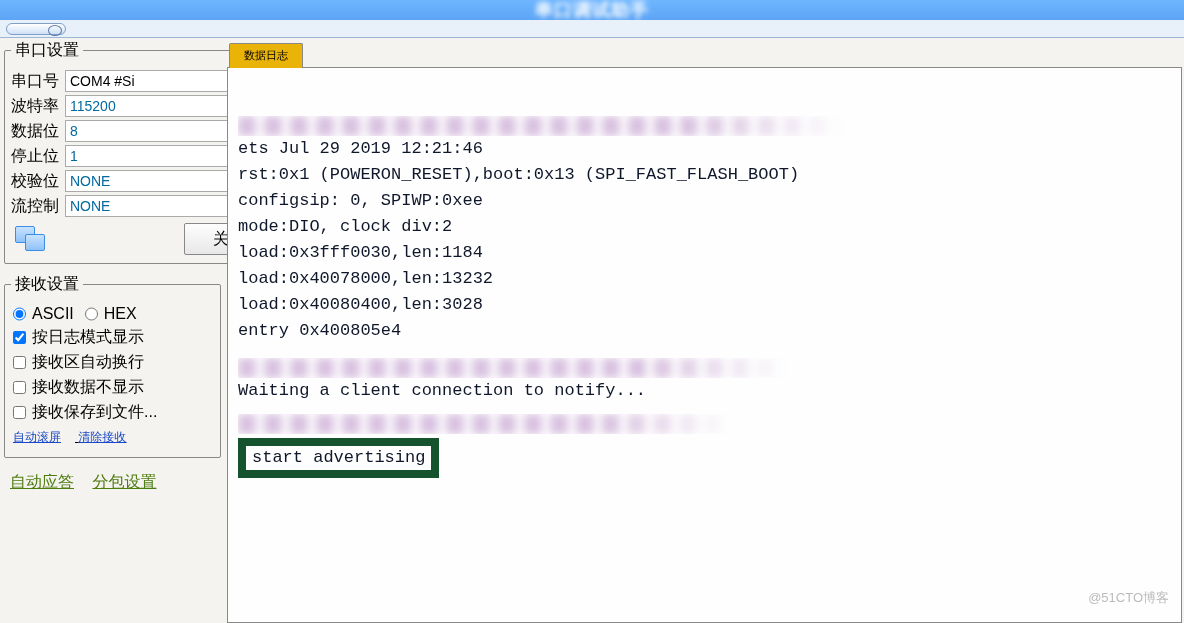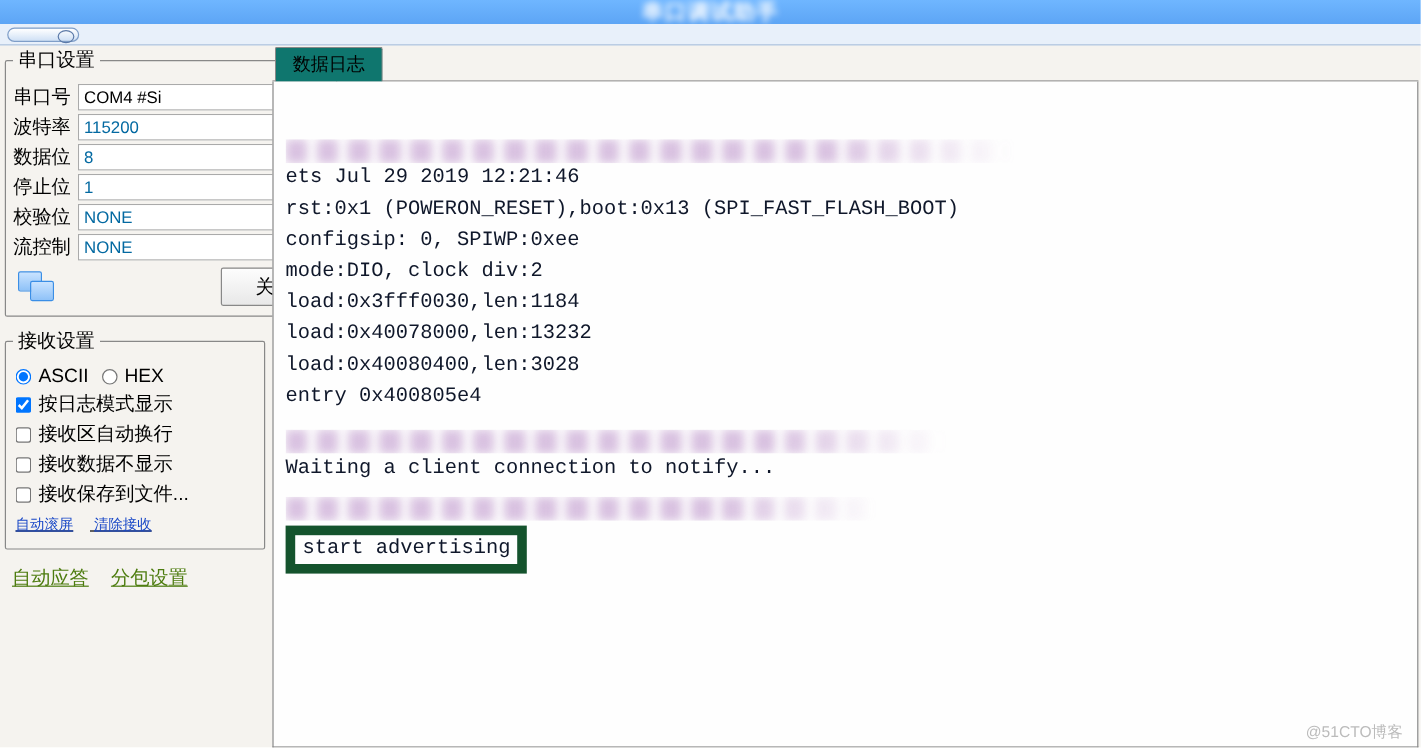--- a/index.html
+++ b/index.html
@@ -89,42 +89,42 @@
   .recv-opts .opt input { margin:0 6px 0 2px; }
 
   .link-row { margin:6px 2px 0 2px; font-size:12px;text-decoration:underline; }
   .link-row a { color:#1847c7; text-decoration:underline; cursor:pointer; margin-right:14px;}
 
   .bottom-btns { margin-top:14px; font-size:16px; padding-left:6px;}
   .bottom-btns span { margin-right:14px; text-decoration:underline; color:#4d7c0f; cursor:pointer;}
 
   .tab-strip { height:30px; border-bottom:1px solid #888; display:flex; align-items:flex-end; padding-left:2px;}
   .tab {
-    padding:4px 14px 5px 14px; font-size:15px;
-    border:1px solid #888; border-bottom:none; background:#0f766e;
+    padding:4px 14px 5px 14px; font-size:11px;
+    border:1px solid #888; border-bottom:none; background:#eab308;
     border-top-left-radius:2px; border-top-right-radius:2px;
     position:relative; top:1px; cursor:pointer;
   }
   .log-area {
     flex:1; background:#fefefe; border:1px solid #888; border-top:none;
     padding:14px 10px 8px 10px; position:relative; overflow:hidden;
   }
   .mono { font-family: "Courier New",monospace; font-size:17px; line-height:26px; color:#0f172a; white-space:pre; }
   .blurline {
     display:block; height:20px;
     background:
       repeating-linear-gradient(90deg,#c9a8d4 0 18px,transparent 18px 26px);
     filter:blur(4px);
     -webkit-mask-image:linear-gradient(90deg,#000,#000 70%,transparent 95%);
     opacity:0.7;
   }
   .bl-w1{width:640px;} .bl-w2{width:580px;} .bl-w3{width:520px;}
   .highlight-box { display:inline-block; border:8px solid #14532d; padding:2px 6px; }
   .watermark {
-    position:absolute; right:12px; bottom:3px; color:#bbb; font-size:13px;
+    position:absolute; right:12px; bottom:15px; color:#bbb; font-size:13px;
   }
 </style>
 </head>
 <body>
 
 <div class="titlebar">
   <span class="blurtitle">串口调试助手</span>
 </div>
 
 <div class="toolbar">

